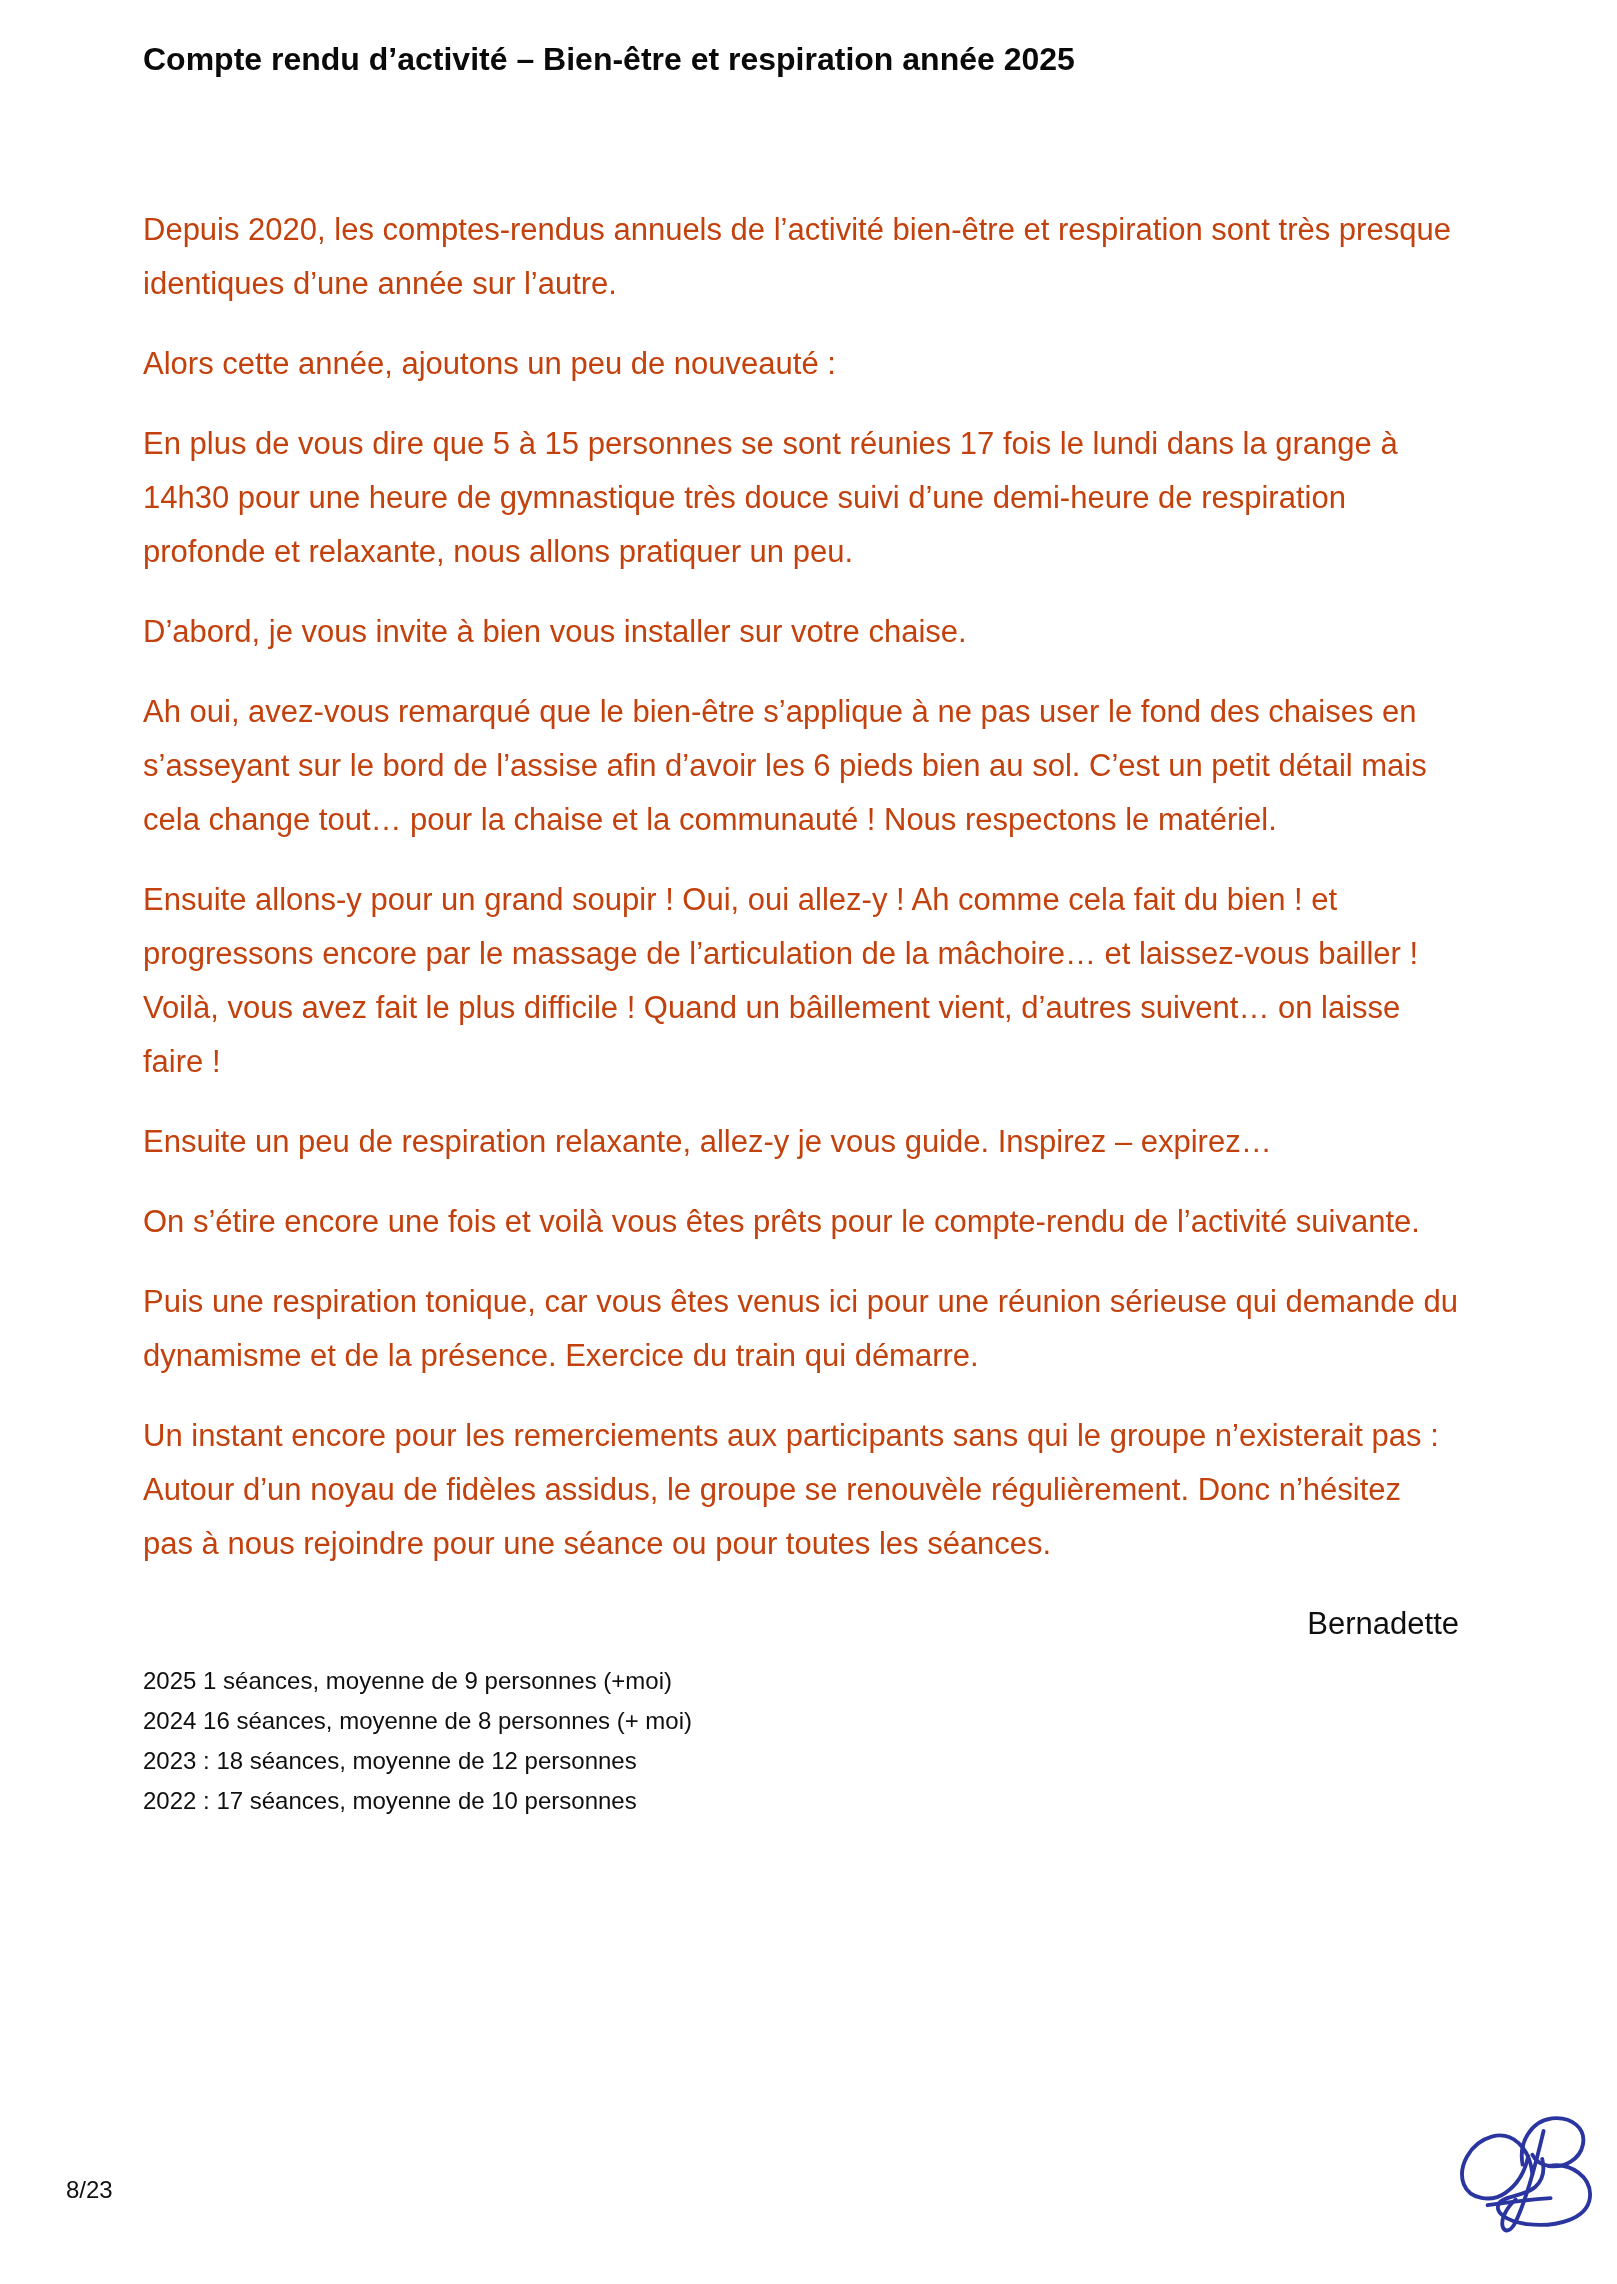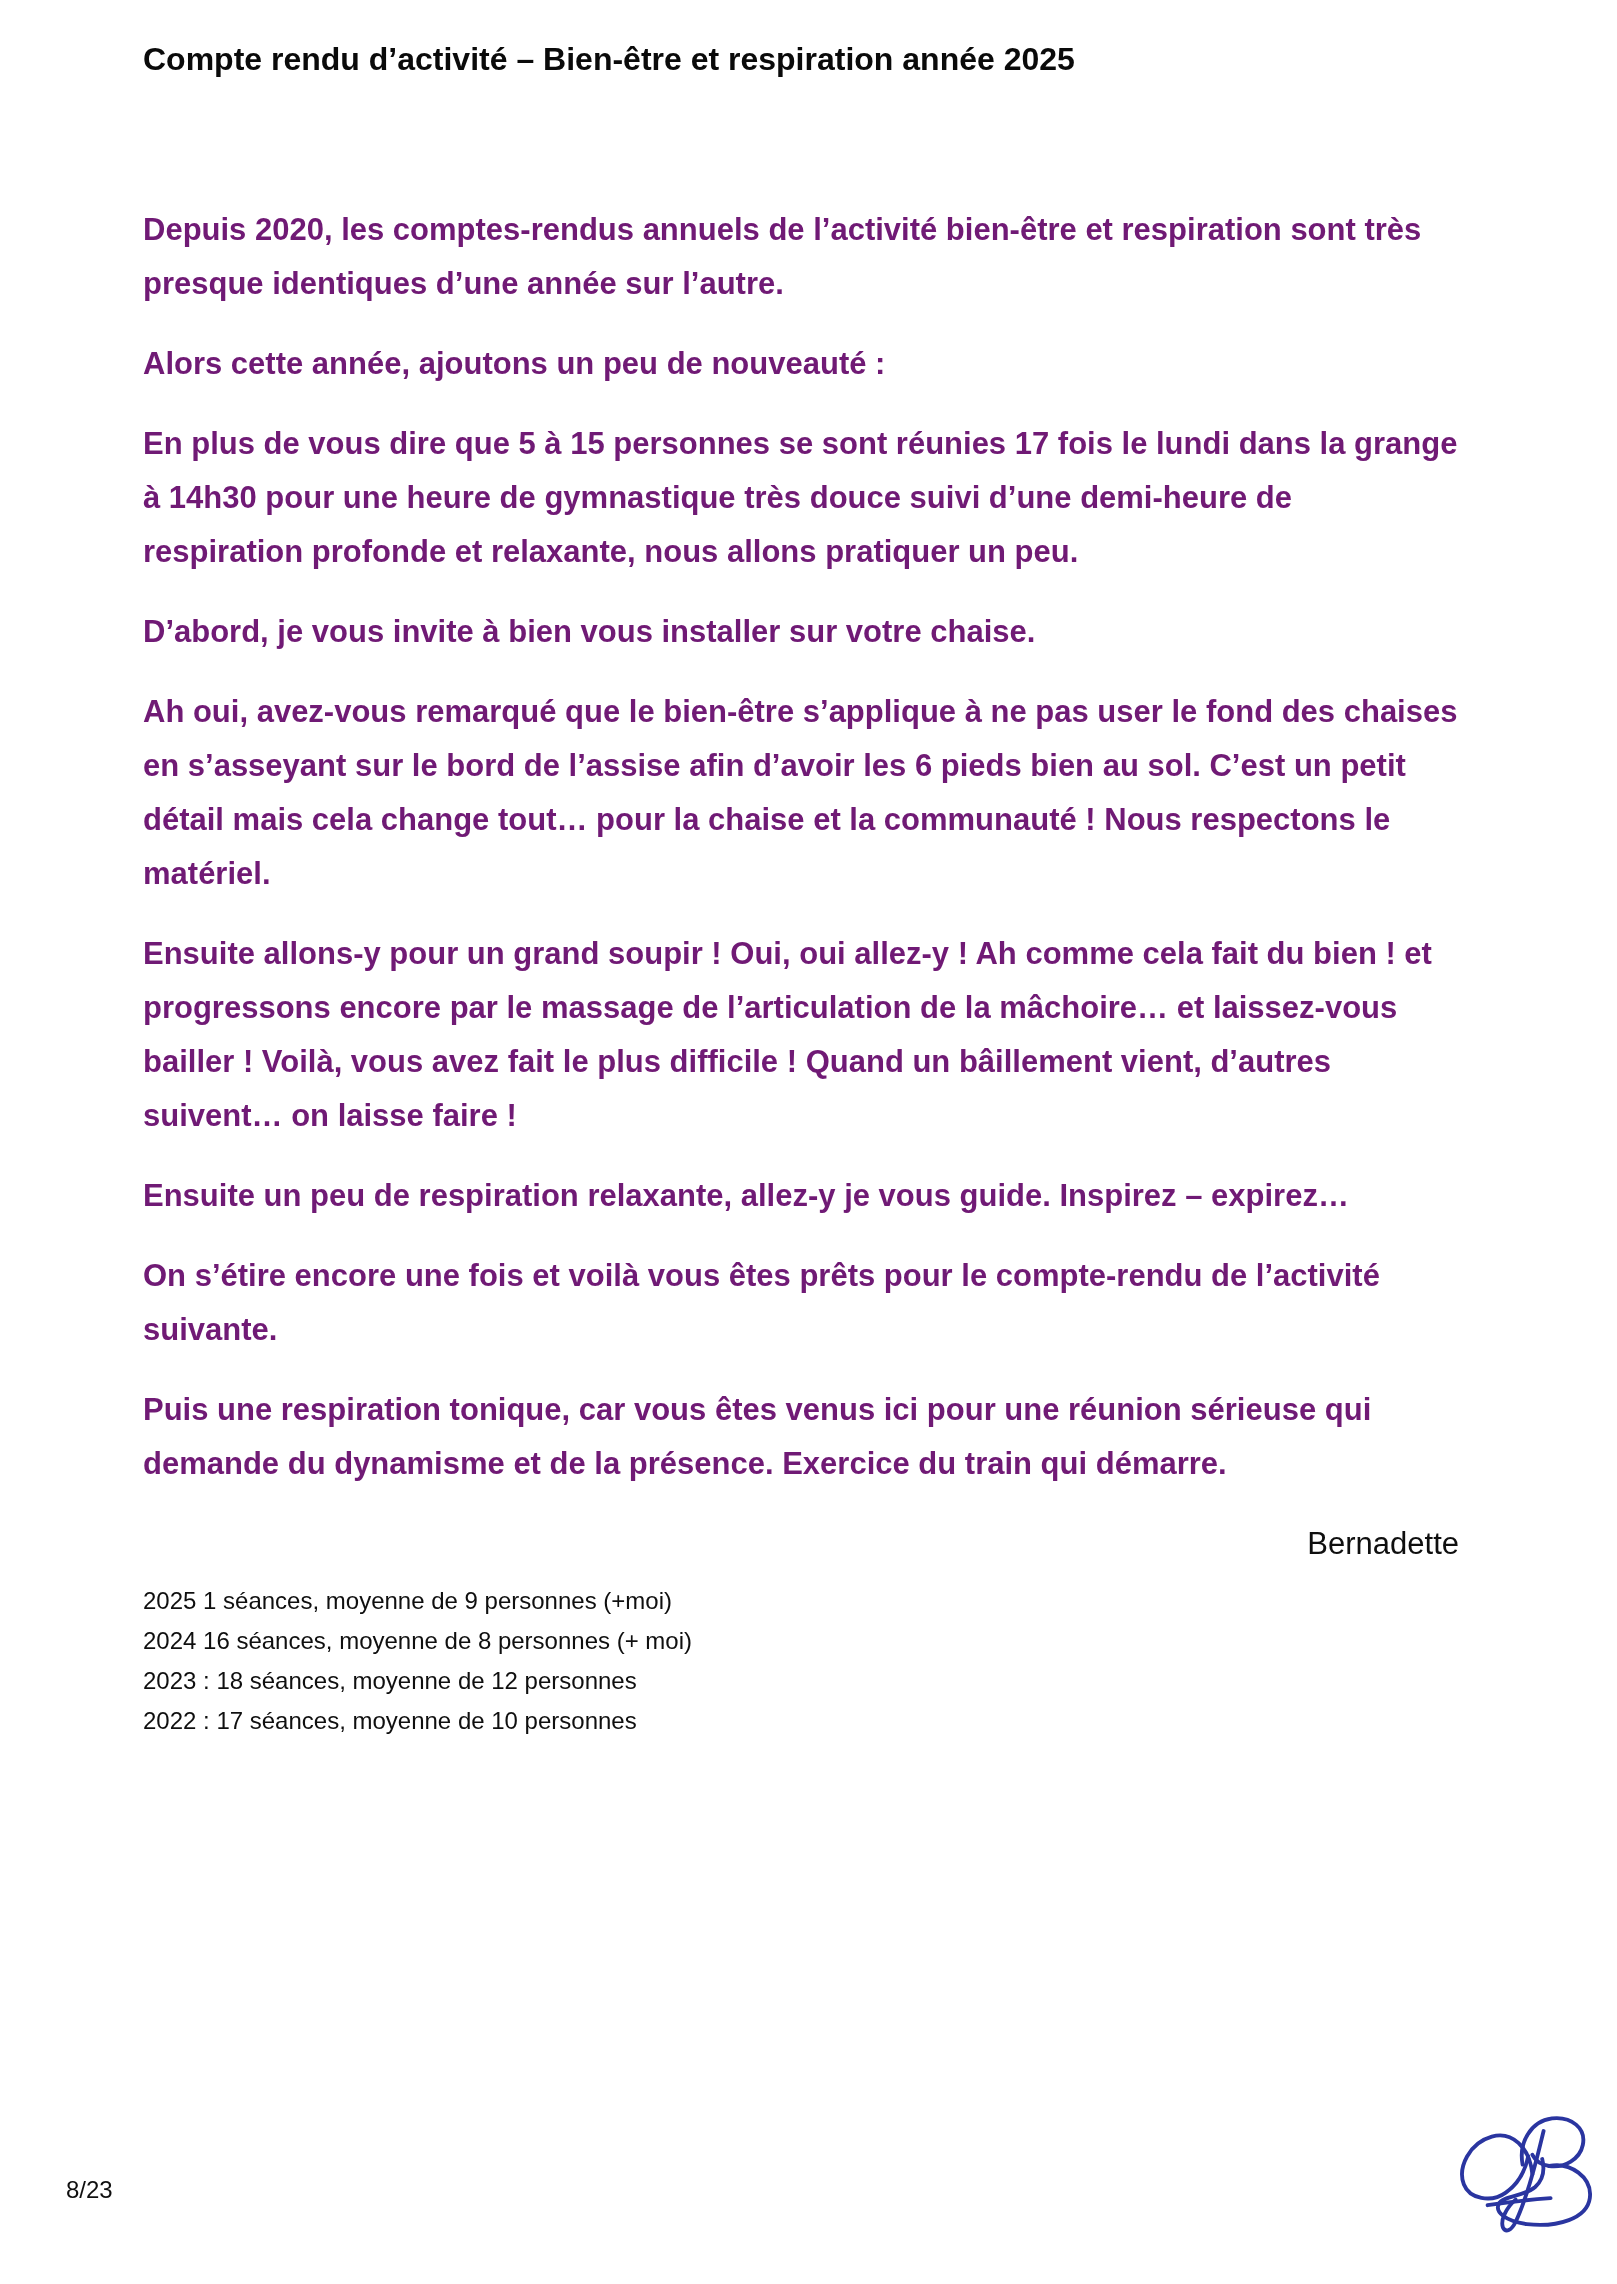--- a/index.html
+++ b/index.html
@@ -27,22 +27,22 @@
     font-weight: 700;
     line-height: 39px;
     margin: 0 0 124px 0;
     letter-spacing: 0px;
     color: #0a0a0a;
   }
   .para {
     font-size: 31px;
     line-height: 54px;
     margin: 0 0 26px 0;
-    font-weight: 700;
-    color: #701a75;
+    font-weight: 400;
+    color: #c2410c;
   }
   .closing {
     font-size: 31px;
     line-height: 54px;
     margin: 0 0 9.8px 0;
     color: #0f0f0f;
     text-align: right;
   }
   .stats {
     margin-top: 0;
@@ -85,20 +85,21 @@
 
     <p class="para">Depuis 2020, les comptes-rendus annuels de l’activité bien-être et respiration sont très presque identiques d’une année sur l’autre.</p>
     <p class="para">Alors cette année, ajoutons un peu de nouveauté :</p>
     <p class="para">En plus de vous dire que 5 à 15 personnes se sont réunies 17 fois le lundi dans la grange à 14h30 pour une heure de gymnastique très douce suivi d’une demi-heure de respiration profonde et relaxante, nous allons pratiquer un peu.</p>
     <p class="para">D’abord, je vous invite à bien vous installer sur votre chaise.</p>
     <p class="para">Ah oui, avez-vous remarqué que le bien-être s’applique à ne pas user le fond des chaises en s’asseyant sur le bord de l’assise afin d’avoir les 6 pieds bien au sol. C’est un petit détail mais cela change tout… pour la chaise et la communauté ! Nous respectons le matériel.</p>
     <p class="para">Ensuite allons-y pour un grand soupir ! Oui, oui allez-y ! Ah comme cela fait du bien ! et progressons encore par le massage de l’articulation de la mâchoire… et laissez-vous bailler ! Voilà, vous avez fait le plus difficile ! Quand un bâillement vient, d’autres suivent… on laisse faire !</p>
     <p class="para">Ensuite un peu de respiration relaxante, allez-y je vous guide. Inspirez – expirez…</p>
     <p class="para">On s’étire encore une fois et voilà vous êtes prêts pour le compte-rendu de l’activité suivante.</p>
     <p class="para">Puis une respiration tonique, car vous êtes venus ici pour une réunion sérieuse qui demande du dynamisme et de la présence. Exercice du train qui démarre.</p>
+    <p class="para">Un instant encore pour les remerciements aux participants sans qui le groupe n’existerait pas : Autour d’un noyau de fidèles assidus, le groupe se renouvèle régulièrement. Donc n’hésitez pas à nous rejoindre pour une séance ou pour toutes les séances.</p>
 
     <p class="closing">Bernadette</p>
 
     <div class="stats">
       <p class="stat-line">2025 1 séances, moyenne de 9 personnes (+moi)</p>
       <p class="stat-line">2024 16 séances, moyenne de 8 personnes (+ moi)</p>
       <p class="stat-line">2023 : 18 séances, moyenne de 12 personnes</p>
       <p class="stat-line">2022 : 17 séances, moyenne de 10 personnes</p>
     </div>
 

